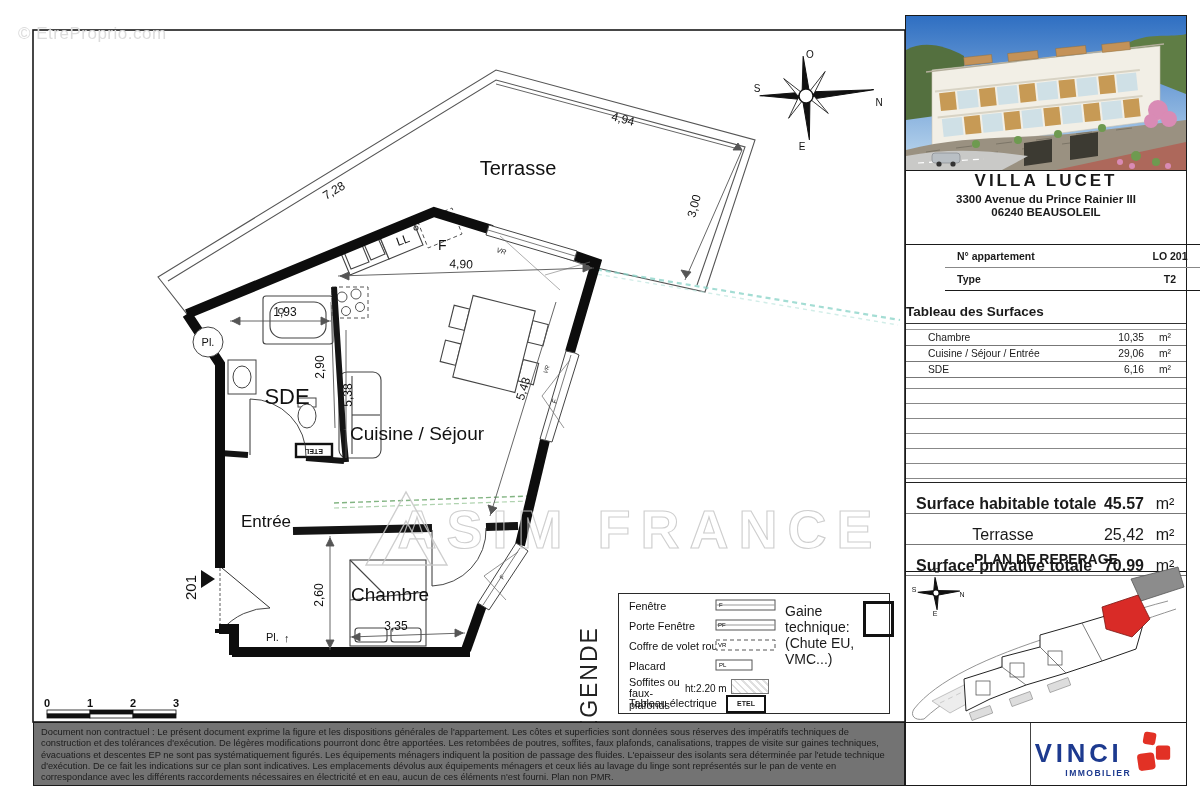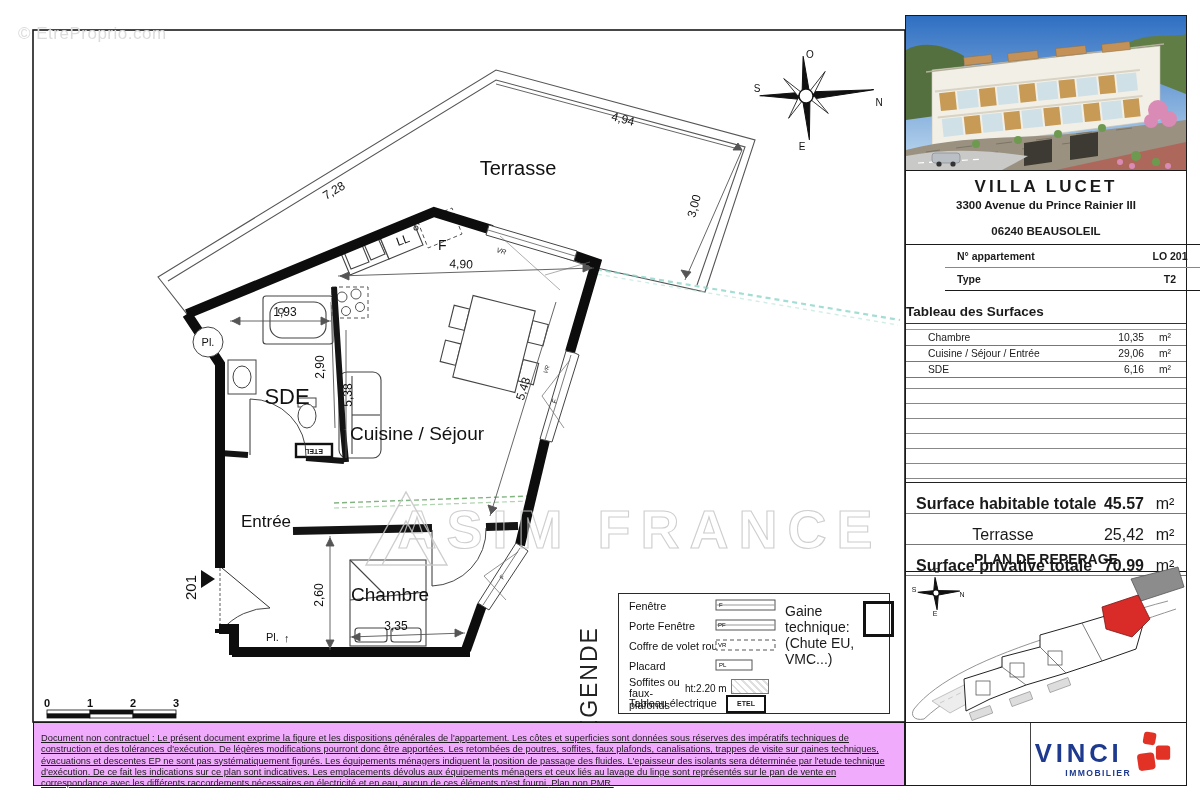--- a/index.html
+++ b/index.html
@@ -3,23 +3,23 @@
 <meta charset="utf-8">
 <style>
   html,body{margin:0;padding:0;background:#fff;}
   .page{position:relative;width:1200px;height:800px;background:#fff;overflow:hidden;
         font-family:"Liberation Sans", sans-serif;color:#1a1a1a;}
   svg text{font-family:"Liberation Sans", sans-serif;}
   .abs{position:absolute;}
   
   .panel{position:absolute;left:905px;top:15px;width:282px;height:771px;border:1.6px solid #1a1a1a;background:#fff;box-sizing:border-box;z-index:3;}
   .addr{position:absolute;left:0;top:154px;width:100%;height:62px;border-top:1.4px solid #1a1a1a;text-align:center;box-sizing:border-box;}
-  .addr .t1{font-size:17px;font-weight:bold;letter-spacing:3px;margin-top:6px;}
+  .addr .t1{font-size:17px;font-weight:bold;letter-spacing:3px;margin-top:0;}
   .addr .t2{font-size:11.5px;font-weight:bold;margin-top:2px;}
-  .addr .t3{font-size:11.5px;font-weight:bold;margin-top:14px;}
+  .addr .t3{font-size:11.5px;font-weight:bold;margin-top:1px;}
   .info{position:absolute;left:0;top:228px;width:100%;border-top:1.4px solid #1a1a1a;padding-left:39px;}
   .info-row{display:flex;height:22px;align-items:center;border-bottom:.8px solid #888;font-size:10.5px;}
   .info-row:last-child{border-bottom:1.2px solid #1a1a1a;}
   .info-row .lab{flex:1;padding-left:12px;font-weight:bold;}
   .info-row .val{width:110px;text-align:center;font-weight:bold;}
   .surf-title{position:absolute;left:0;top:284px;width:100%;height:23px;line-height:23px;
       font-size:13.5px;font-weight:bold;border-bottom:1px solid #333;}
   .surf-rows{position:absolute;left:0;top:313px;width:100%;border-top:.8px solid #999;}
   .srow{display:flex;height:15px;align-items:center;border-bottom:.8px solid #777;font-size:10.3px;}
   .srow .lab{flex:1;padding-left:22px;}
@@ -51,21 +51,21 @@
   .lg-lab{position:absolute;left:10px;font-size:10.8px;color:#111;}
   .lg-sym{position:absolute;}
   .hatchbox{width:36px;height:13px;border:1px solid #777;
       background:repeating-linear-gradient(45deg,#e0e0e0 0 2px,#fff 2px 5px);}
   .etelbox{width:36px;height:14px;border:2.4px solid #111;font-size:7px;font-weight:bold;
       text-align:center;line-height:14px;}
   .gainesq{position:absolute;left:244px;top:7px;width:25px;height:30px;border:3px solid #111;}
   .gainetxt{position:absolute;left:166px;top:9px;width:78px;font-size:14px;line-height:1.15;}
   
   .legal{position:absolute;left:33px;top:722px;width:872px;height:64px;border:1.6px solid #1a1a1a;
-      box-sizing:border-box;padding:10px 7px;font-size:9.3px;line-height:1.22;color:#1c1c1c;z-index:3;background:#f0abfc;text-decoration:underline;}
+      box-sizing:border-box;padding:4px 7px;font-size:9.3px;line-height:1.22;color:#1c1c1c;z-index:3;background:#737373;}
   
   .wm-tl{position:absolute;left:18px;top:24px;font-size:17px;color:#dcdcdc;letter-spacing:.5px;z-index:4;}
 </style>
 </head>
 <body>
 
 <div class="page">
 
   <div class="wm-tl">© EtreProprio.com</div>
 

